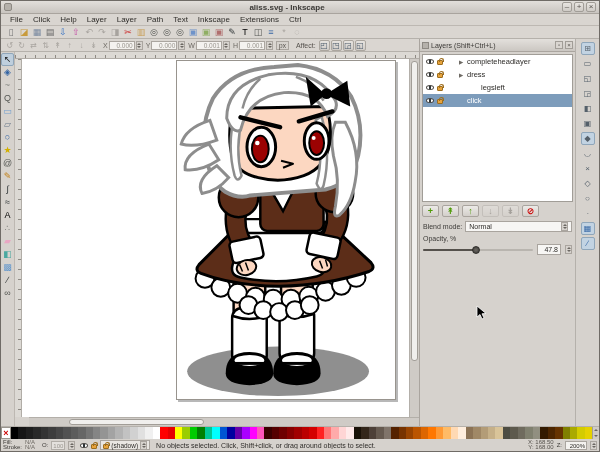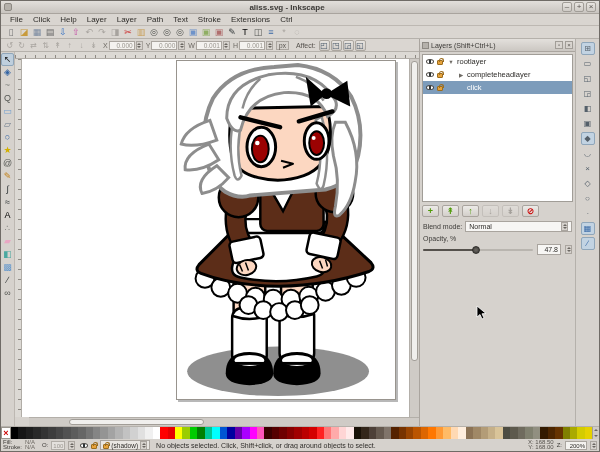--- a/index.html
+++ b/index.html
@@ -132,21 +132,21 @@
 
   <div class="menubar">
 
   <span class="menu-item">File</span>
       <span class="menu-item">Click</span>
       <span class="menu-item">Help</span>
       <span class="menu-item">Layer</span>
       <span class="menu-item">Layer</span>
       <span class="menu-item">Path</span>
       <span class="menu-item">Text</span>
-      <span class="menu-item">Stroke</span>
+      <span class="menu-item">Inkscape</span>
       <span class="menu-item">Extensions</span>
       <span class="menu-item">Ctrl</span>
     </div>
 
   <div class="cmdbar">
 
   <span class="cmd-icon" style="color: rgb(119, 119, 119);">▯</span>
       <span class="cmd-icon" style="color: rgb(200, 155, 60);">◪</span>
       <span class="cmd-icon" style="color: rgb(122, 138, 160);">▦</span>
       <span class="cmd-icon" style="color: rgb(102, 102, 102);">▤</span>
@@ -373,36 +373,42 @@
       <div class="layers-panel">
         <div class="panel-header">
           <div class="ph-icon"></div>
           <div class="panel-title">Layers (Shift+Ctrl+L)</div>
           <div class="ph-btn">▫</div>
           <div class="ph-btn">×</div>
         </div>
 
         <div class="layer-list">
 
-            <div class="layer-row">
-              <span class="eye-icon"></span>
-              <span class="lock-icon"></span>
-              <span class="expander" style="margin-left: 2px;">▼</span>
-              <span class="layer-label">rootlayer</span>
-            </div>
 
             <div class="layer-row">
               <span class="eye-icon"></span>
               <span class="lock-icon"></span>
               <span class="expander" style="margin-left: 12px;">▶</span>
               <span class="layer-label">completeheadlayer</span>
             </div>
 
-
-
+            <div class="layer-row">
+              <span class="eye-icon"></span>
+              <span class="lock-icon"></span>
+              <span class="expander" style="margin-left: 12px;">▶</span>
+              <span class="layer-label">dress</span>
+            </div>
+
+
+            <div class="layer-row">
+              <span class="eye-icon"></span>
+              <span class="lock-icon"></span>
+              <span class="expander" style="margin-left: 26px;"></span>
+              <span class="layer-label">legsleft</span>
+            </div>
 
 
             <div class="layer-row selected">
               <span class="eye-icon"></span>
               <span class="lock-icon"></span>
               <span class="expander" style="margin-left: 12px;"></span>
               <span class="layer-label">click</span>
             </div>
           </div>
 

